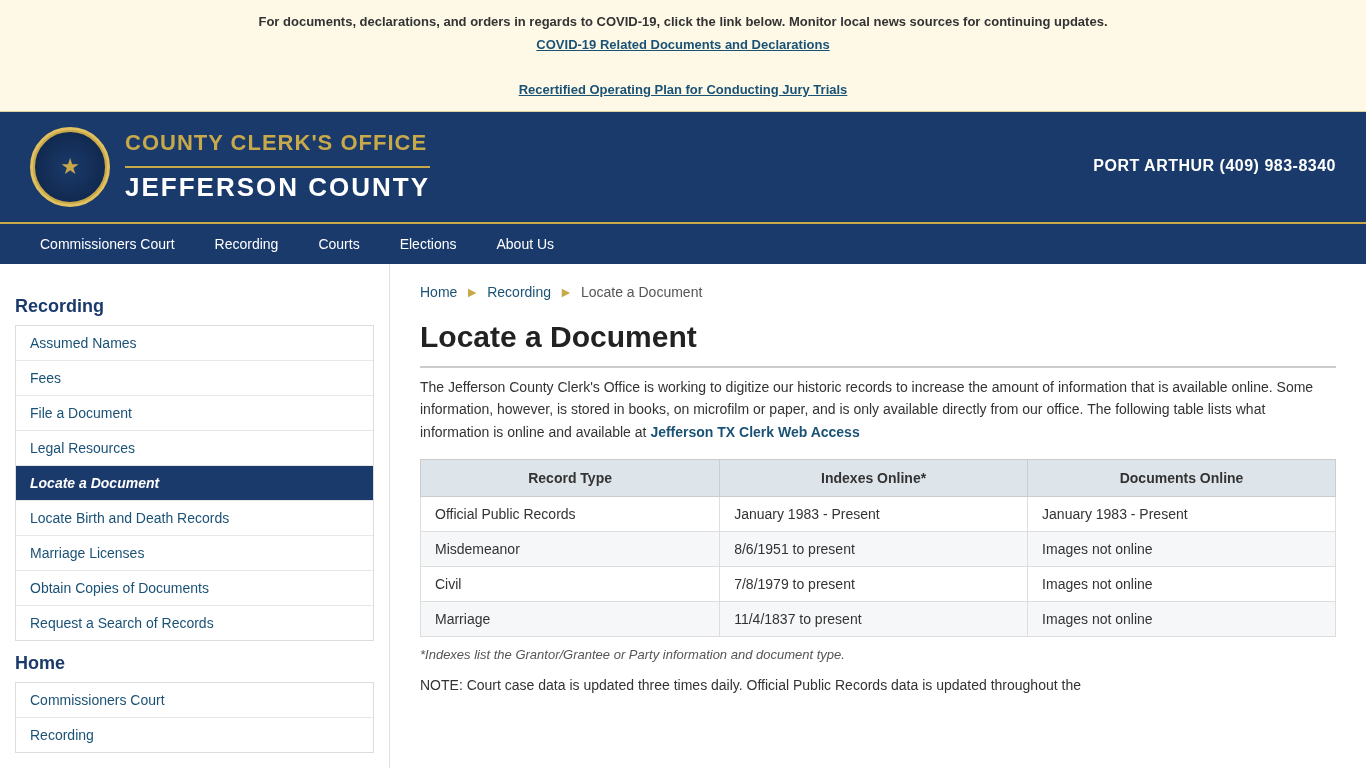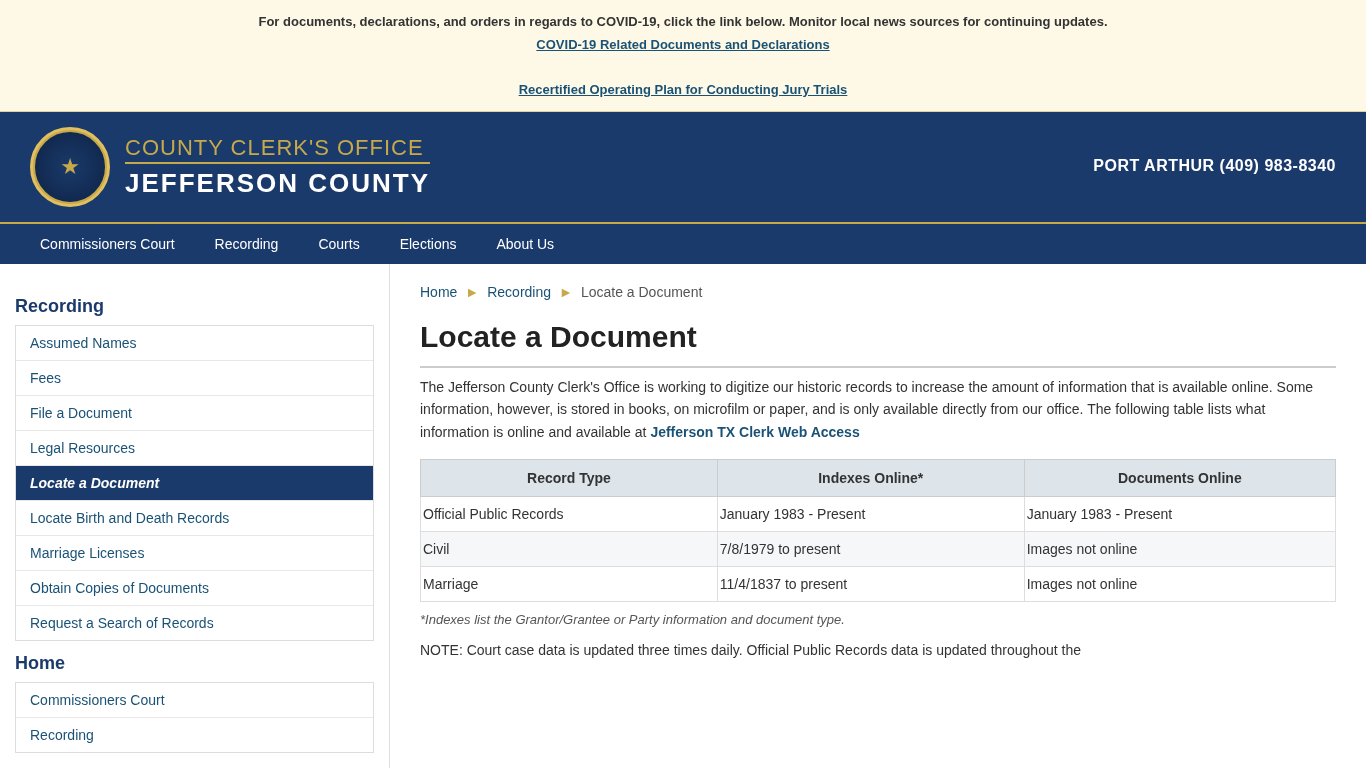--- a/index.html
+++ b/index.html
@@ -43,25 +43,25 @@
       position: relative;
     }
     .seal-star {
       color: #c8a94a;
       font-size: 22px;
       position: absolute;
     }
     .header-title { color: white; }
     .header-title .office-line {
       font-size: 22px;
-      font-weight: normal;
+      font-weight: bold;
       color: #c8a94a;
       letter-spacing: 1px;
       border-bottom: 2px solid #c8a94a;
-      padding-bottom: 1px;
+      padding-bottom: 10px;
       margin-bottom: 4px;
     }
     .header-title .county-line {
       font-size: 26px;
       font-weight: bold;
       color: white;
       letter-spacing: 2px;
     }
     .header-contact {
       color: white;
@@ -180,21 +180,21 @@
     }
     .records-table th {
       background: #dde4ea;
       padding: 10px 14px;
       text-align: center;
       font-size: 14px;
       font-weight: bold;
       border: 1px solid #ccc;
     }
     .records-table td {
-      padding: 9px 2px;
+      padding: 9px 14px;
       border: 1px solid #ddd;
       font-size: 14px;
       vertical-align: top;
     }
     .records-table tr:nth-child(even) td { background: #f5f7f9; }
     .records-table tr:nth-child(odd) td { background: #fff; }
 
     .table-footnote {
       font-style: italic;
       font-size: 13px;
@@ -325,20 +325,25 @@
           <th>Documents Online</th>
         </tr>
       </thead>
       <tbody id="records-tbody">
       <tr>
             <td>Official Public Records</td>
             <td>January 1983 - Present</td>
             <td>January 1983 - Present</td>
           </tr>
           <tr>
+            <td>Misdemeanor</td>
+            <td>8/6/1951 to present</td>
+            <td>Images not online</td>
+          </tr>
+          <tr>
             <td>Civil</td>
             <td>7/8/1979 to present</td>
             <td>Images not online</td>
           </tr>
           <tr>
             <td>Marriage</td>
             <td>11/4/1837 to present</td>
             <td>Images not online</td>
           </tr>
         </tbody>

